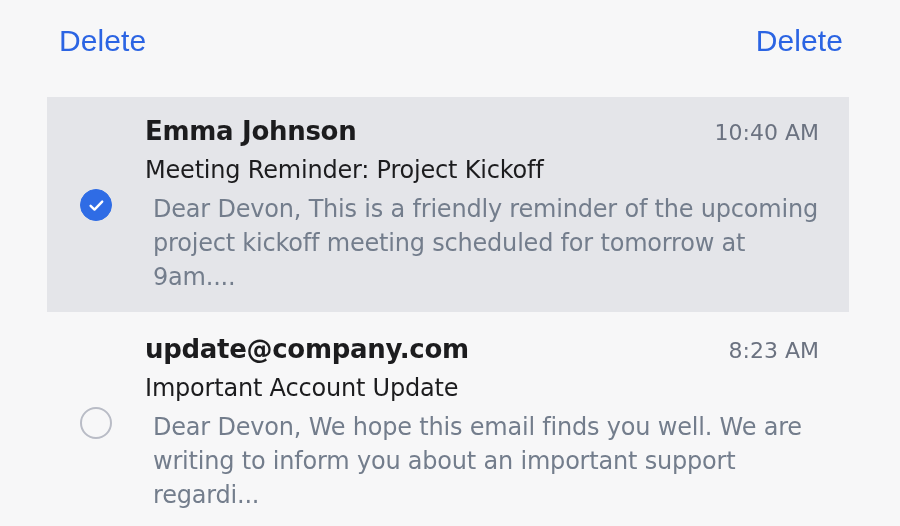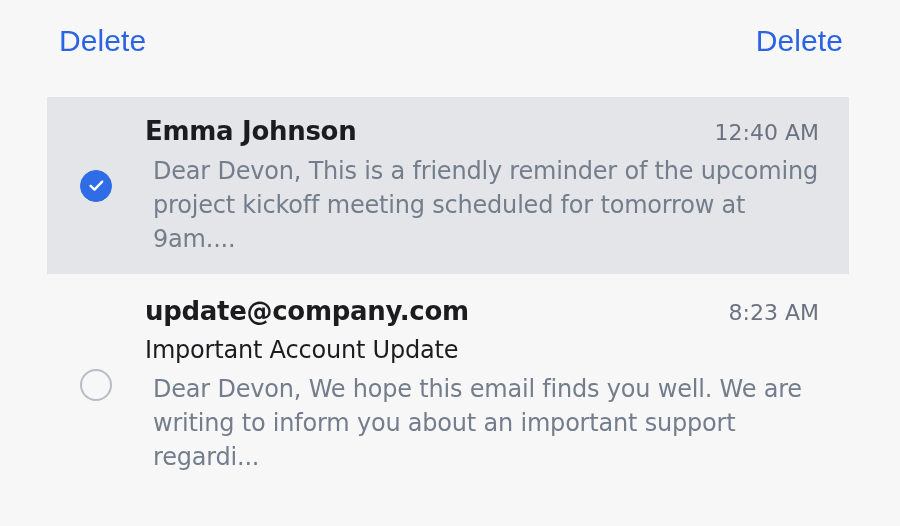--- a/index.html
+++ b/index.html
@@ -186,22 +186,23 @@
         <div class="select-cell">
           <span class="check on">
             <svg width="19" height="19" viewBox="0 0 19 19" aria-hidden="true">
               <path d="M3.6 9.8 L7.5 13.6 L15.2 5.6" fill="none" stroke="#ffffff" stroke-width="2.4" stroke-linecap="round" stroke-linejoin="round"></path>
             </svg>
           </span>
         </div>
         <div class="msg">
           <div class="msg-head">
             <div class="sender">Emma Johnson</div>
-            <div class="time">12:40 AM</div>
+            <div class="time">10:40 AM</div>
           </div>
+          <div class="subject">Meeting Reminder: Project Kickoff</div>
           <div class="preview">Dear Devon, This is a friendly reminder of the upcoming project kickoff meeting scheduled for tomorrow at 9am....</div>
         </div>
       </div>
     </div>
 
     <div class="row">
       <div class="row-inner" style="padding-top:22px;padding-bottom:20px;">
         <div class="select-cell">
           <span class="check off"></span>
         </div>

